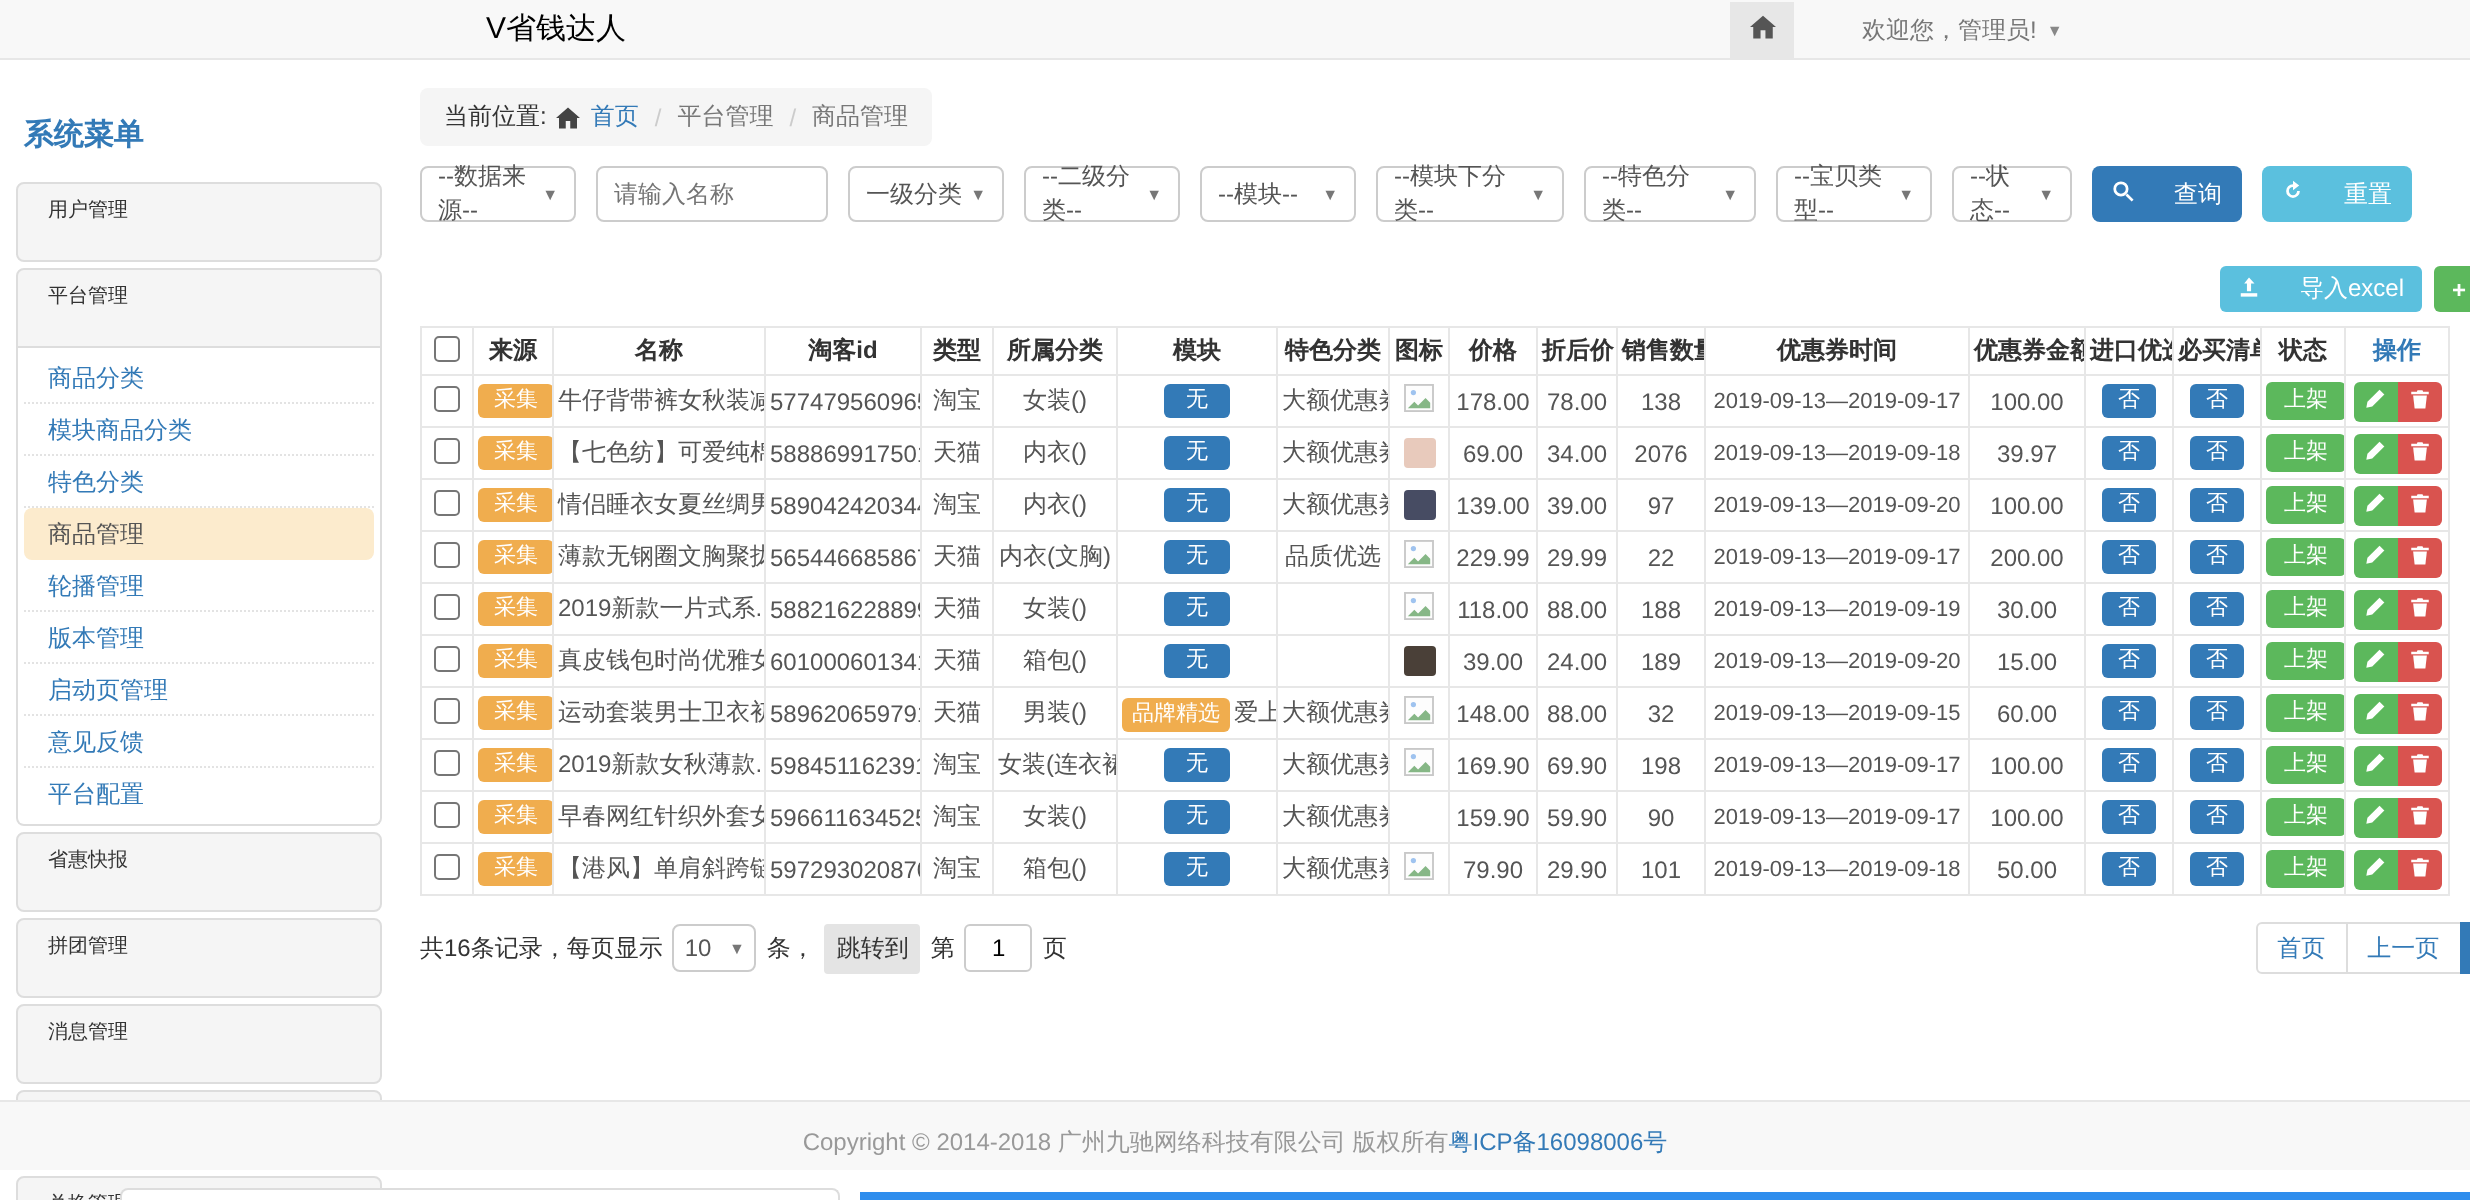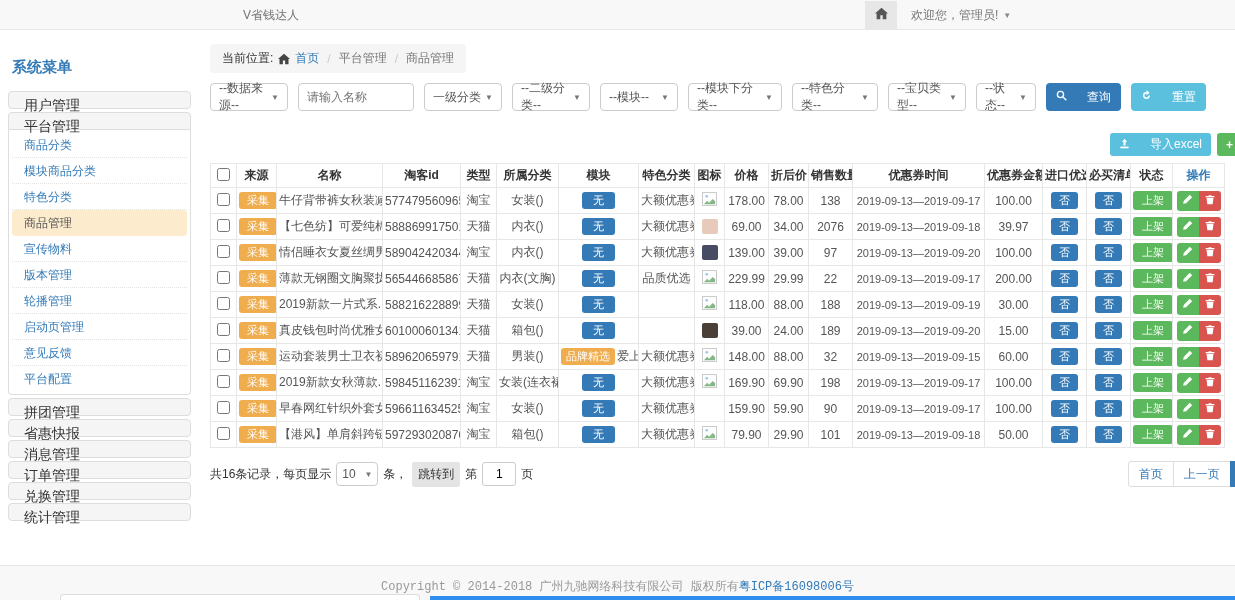--- a/index.html
+++ b/index.html
@@ -4,29 +4,29 @@
 <style>
   * { box-sizing: border-box; margin: 0; padding: 0; }
   html,body { width:1235px; height:600px; }
   body {
     position: relative; overflow: hidden; background:#fff;
     font-family: "Liberation Sans", "DejaVu Sans", sans-serif;
     font-size: 12px; color:#333;
   }
   
   .header { position:absolute; top:0; left:0; width:1235px; height:30px; background:#f8f8f8; border-bottom:1px solid #e7e7e7; z-index:2; }
-  .brand { position:absolute; left:243px; top:0; line-height:30px; font-size:12px; color:#737373; }
-  .header-right { position:absolute; left:865px; top:0; height:30px; display:flex; align-items:center; }
+  .brand { position:absolute; left:243px; top:0; line-height:30px; font-size:15px; color:#000000; }
+  .header-right { position:absolute; left:865px; top:0; height:30px; display:flex; align-items:center;gap:20px; }
   .home-box { width:32px; height:29px; background:#e7e7e7; display:flex; align-items:center; justify-content:center; color:#555; cursor:pointer; }
   .welcome { margin-left:14px; color:#777; cursor:pointer; display:flex; align-items:center; gap:5px; }
   .welcome .caret { font-size:8px; color:#888; }
   
   .sidebar { position:absolute; left:8px; top:52px; width:183px; z-index:1; }
   .sb-title { color:#337ab7; font-weight:bold; font-size:15px; padding:6px 4px 14px 4px; }
-  .sb-group { height:18px; line-height:27px; background:#f5f5f5; border:1px solid #ddd; border-radius:4px; padding:0 15px; margin-bottom:3px; color:#333; font-size:14px; cursor:pointer; }
+  .sb-group { height:40px; line-height:27px; background:#f5f5f5; border:1px solid #ddd; border-radius:4px; padding:0 15px; margin-bottom:3px; color:#333; font-size:10px; cursor:pointer; }
   .sb-group.expanded { border-radius:4px 4px 0 0; margin-bottom:0; }
   .sb-sub { border:1px solid #ddd; border-top:none; border-radius:0 0 4px 4px; background:#fff; margin-bottom:3px; padding:2px 3px; }
   .sb-sub-item { height:26px; line-height:26px; padding:0 12px; color:#337ab7; border-bottom:1px dotted #e3e3e3; font-size:12px; cursor:pointer; }
   .sb-sub-item:last-child { border-bottom:none; }
   .sb-sub-item.active { background:#fcebcd; border-radius:4px; color:#555; border-bottom-color:transparent; }
   
   .main { position:absolute; left:210px; top:44px; width:1178px; z-index:1; }
   .breadcrumb { display:inline-flex; align-items:center; gap:5px; background:#f5f5f5; border-radius:4px; padding:6px 12px; color:#333; }
   .breadcrumb a { color:#337ab7; text-decoration:none; cursor:pointer; }
   .breadcrumb .sep { color:#ccc; margin:0 3px; }
@@ -67,21 +67,21 @@
   .pager-left { display:flex; align-items:center; gap:5px; color:#333; }
   .sel.small { height:24px; padding:0 5px; width:42px; }
   .jump-label { background:#e4e4e4; padding:4px 6px; border-radius:2px; cursor:pointer; }
   .page-input { width:34px; height:24px; border:1px solid #ccc; border-radius:3px; text-align:center; font-size:12px; }
   .pager-right { display:flex; }
   .pg-btn { border:1px solid #ddd; background:#fff; color:#337ab7; padding:5px 10px; font-size:12px; cursor:pointer; margin-left:-1px; line-height:1.2; }
   .pg-btn.first { border-radius:3px 0 0 3px; }
   .pg-btn.last { border-radius:0 3px 3px 0; }
   .pg-btn.active { background:#337ab7; color:#fff; border-color:#337ab7; position:relative; }
   
-  .footer { position:absolute; left:0; top:565px; width:1235px; height:35px; background:#f8f8f8; border-top:1px solid #e7e7e7; text-align:center; color:#999; padding-top:12px; z-index:2;font-family:Liberation Mono, monospace; }
+  .footer { position:absolute; left:0; top:550px; width:1235px; height:35px; background:#f8f8f8; border-top:1px solid #e7e7e7; text-align:center; color:#999; padding-top:12px; z-index:2; }
   .footer a { color:#337ab7; text-decoration:none; cursor:pointer; }
   .peek-panel { position:absolute; left:60px; top:594px; width:360px; height:8px; background:#fff; border:1px solid #ddd; border-bottom:none; border-radius:4px 4px 0 0; z-index:3; }
   .blue-strip { position:absolute; left:430px; top:596px; width:805px; height:4px; background:#2e8ded; z-index:4; }
 </style>
 </head>
 <body>
 
 <div class="header">
   <div class="brand">V省钱达人</div>
   <div class="header-right">
@@ -99,29 +99,28 @@
 
 <div class="sidebar">
   <div class="sb-title">系统菜单</div>
   <div class="sb-group">用户管理</div>
   <div class="sb-group expanded">平台管理</div>
   <div class="sb-sub">
     <div class="sb-sub-item">商品分类</div>
     <div class="sb-sub-item">模块商品分类</div>
     <div class="sb-sub-item">特色分类</div>
     <div class="sb-sub-item active">商品管理</div>
-    <div class="sb-sub-item">宣传物料</div>
+    <div class="sb-sub-item">轮播管理</div>
     <div class="sb-sub-item">版本管理</div>
-    <div class="sb-sub-item">轮播管理</div>
     <div class="sb-sub-item">启动页管理</div>
     <div class="sb-sub-item">意见反馈</div>
     <div class="sb-sub-item">平台配置</div>
   </div>
+  <div class="sb-group">省惠快报</div>
   <div class="sb-group">拼团管理</div>
-  <div class="sb-group">省惠快报</div>
   <div class="sb-group">消息管理</div>
   <div class="sb-group">订单管理</div>
   <div class="sb-group">兑换管理</div>
   <div class="sb-group">统计管理</div>
 </div>
 
 <div class="main">
 
   <div class="breadcrumb">
     <span>当前位置:</span>

